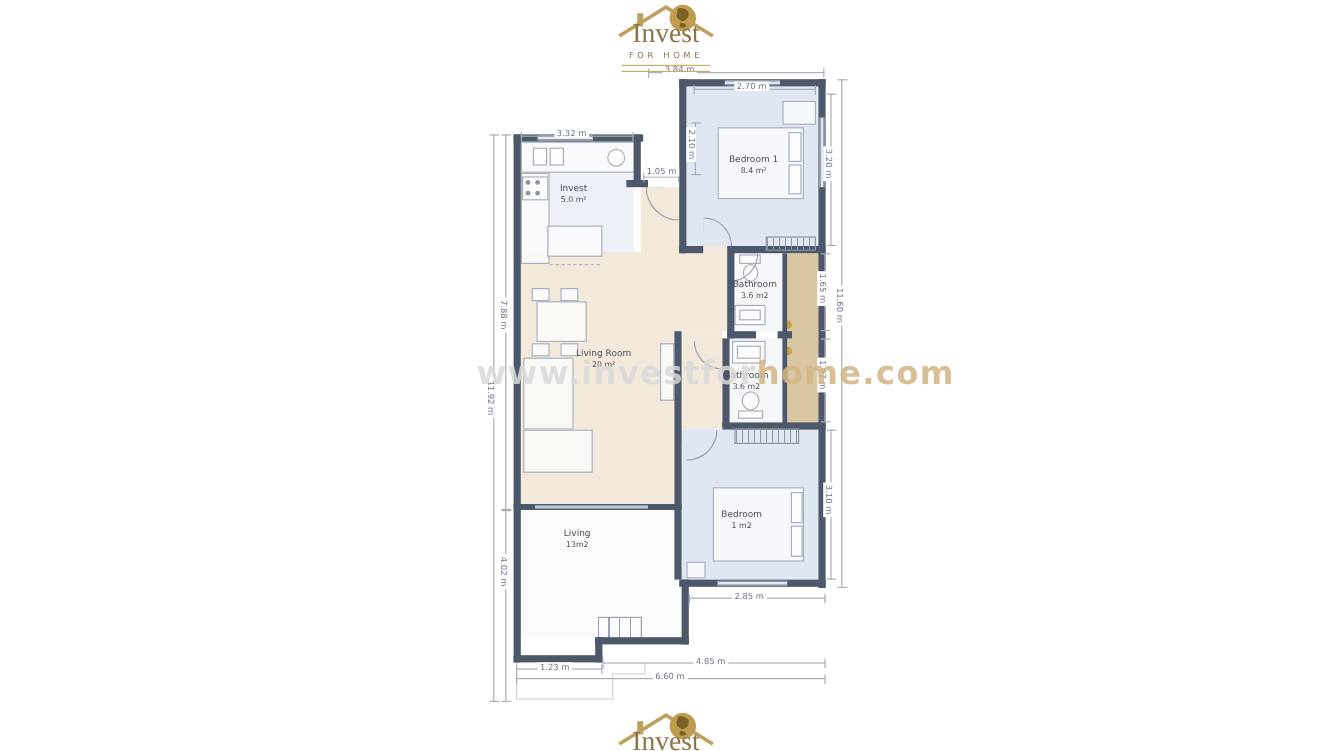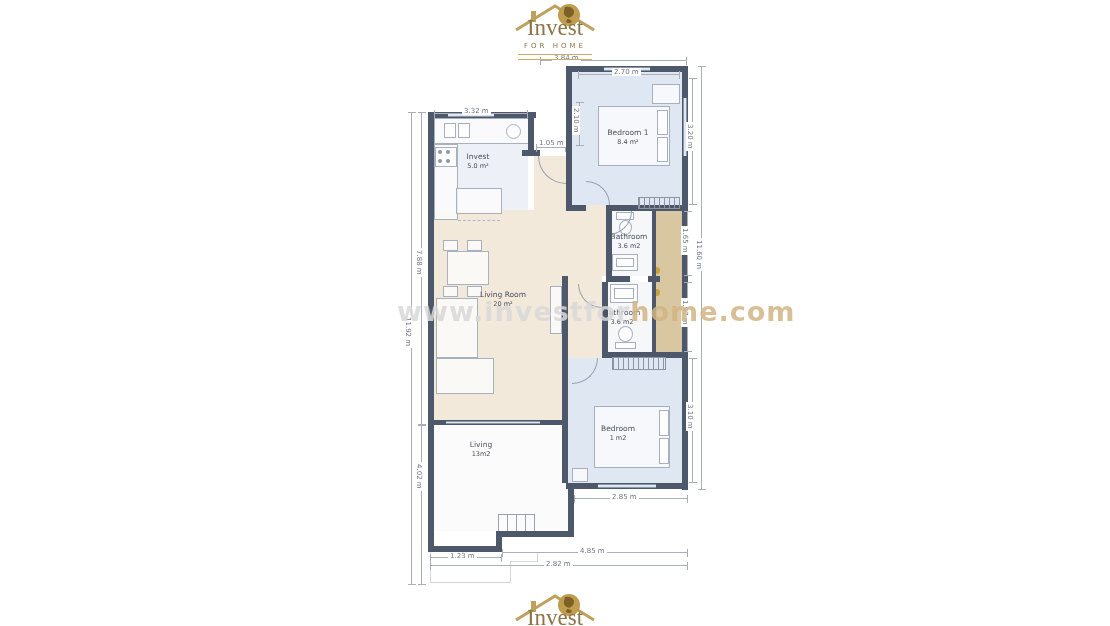--- a/index.html
+++ b/index.html
@@ -214,21 +214,21 @@
   <div class="dimv" style="left:692px;top:358px;height:125px"></div>
   <div class="dimv" style="left:579px;top:102px;height:44px"></div>
 
   <span class="dlab" style="left:552px;top:54px">3.84 m</span>
   <span class="dlab" style="left:612px;top:68px">2.70 m</span>
   <span class="dlab" style="left:462px;top:107px">3.32 m</span>
   <span class="dlab" style="left:537px;top:139px">1.05 m</span>
   <span class="dlab" style="left:610px;top:493px">2.85 m</span>
   <span class="dlab" style="left:448px;top:552px">1.23 m</span>
   <span class="dlab" style="left:578px;top:547px">4.85 m</span>
-  <span class="dlab" style="left:544px;top:560px">2.82 m</span>
+  <span class="dlab" style="left:544px;top:560px">6.60 m</span>
   <span class="dlabv" style="left:415px;top:248px">7.88 m</span>
   <span class="dlabv" style="left:404px;top:315px">11.92 m</span>
   <span class="dlabv" style="left:415px;top:462px">4.02 m</span>
   <span class="dlabv" style="left:686px;top:122px">3.20 m</span>
   <span class="dlabv" style="left:681px;top:226px">1.65 m</span>
   <span class="dlabv" style="left:681px;top:298px">1.97 m</span>
   <span class="dlabv" style="left:695px;top:238px">11.60 m</span>
   <span class="dlabv" style="left:686px;top:402px">3.10 m</span>
   <span class="dlabv" style="left:572px;top:106px">2.10 m</span>
 

